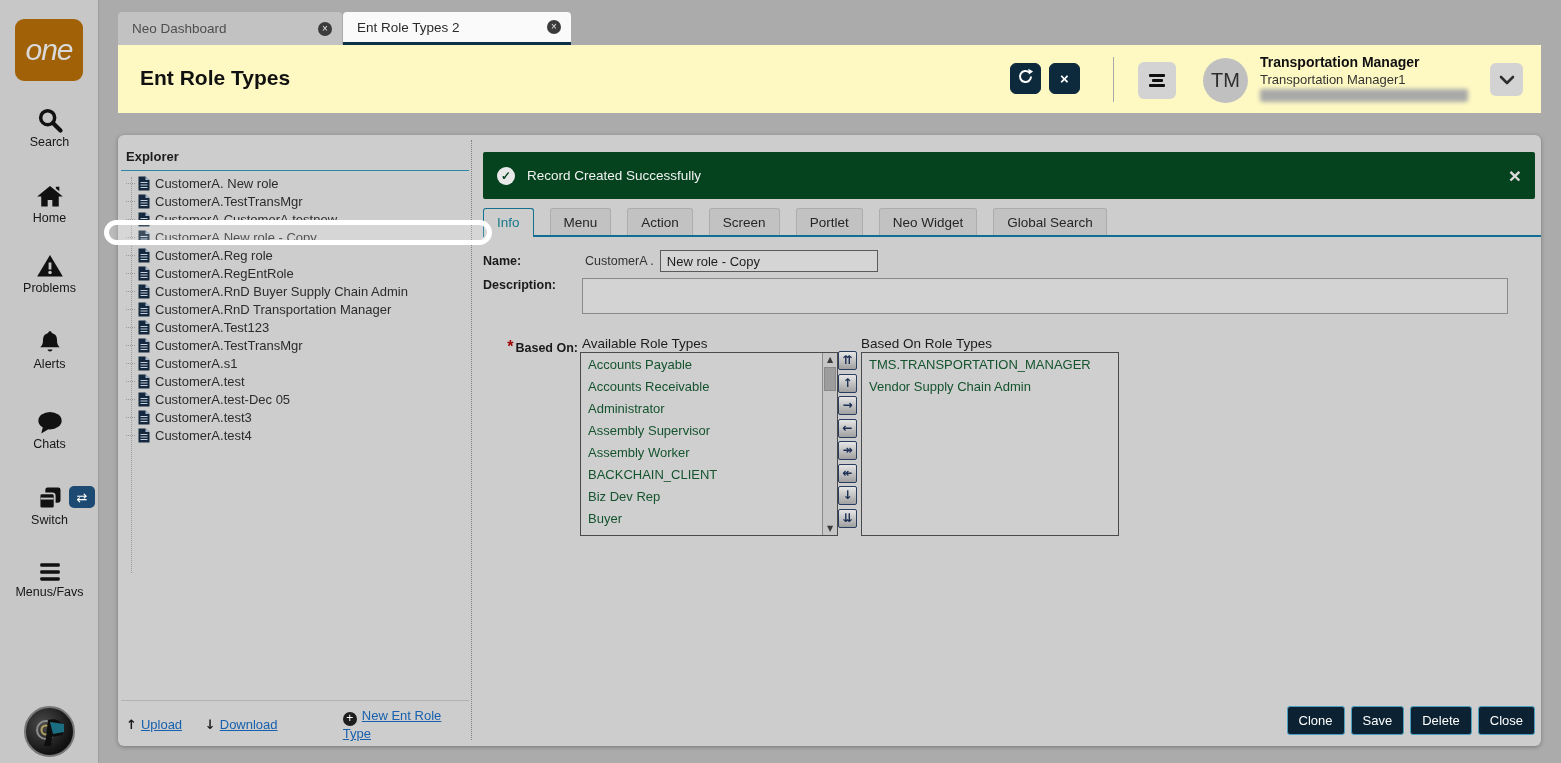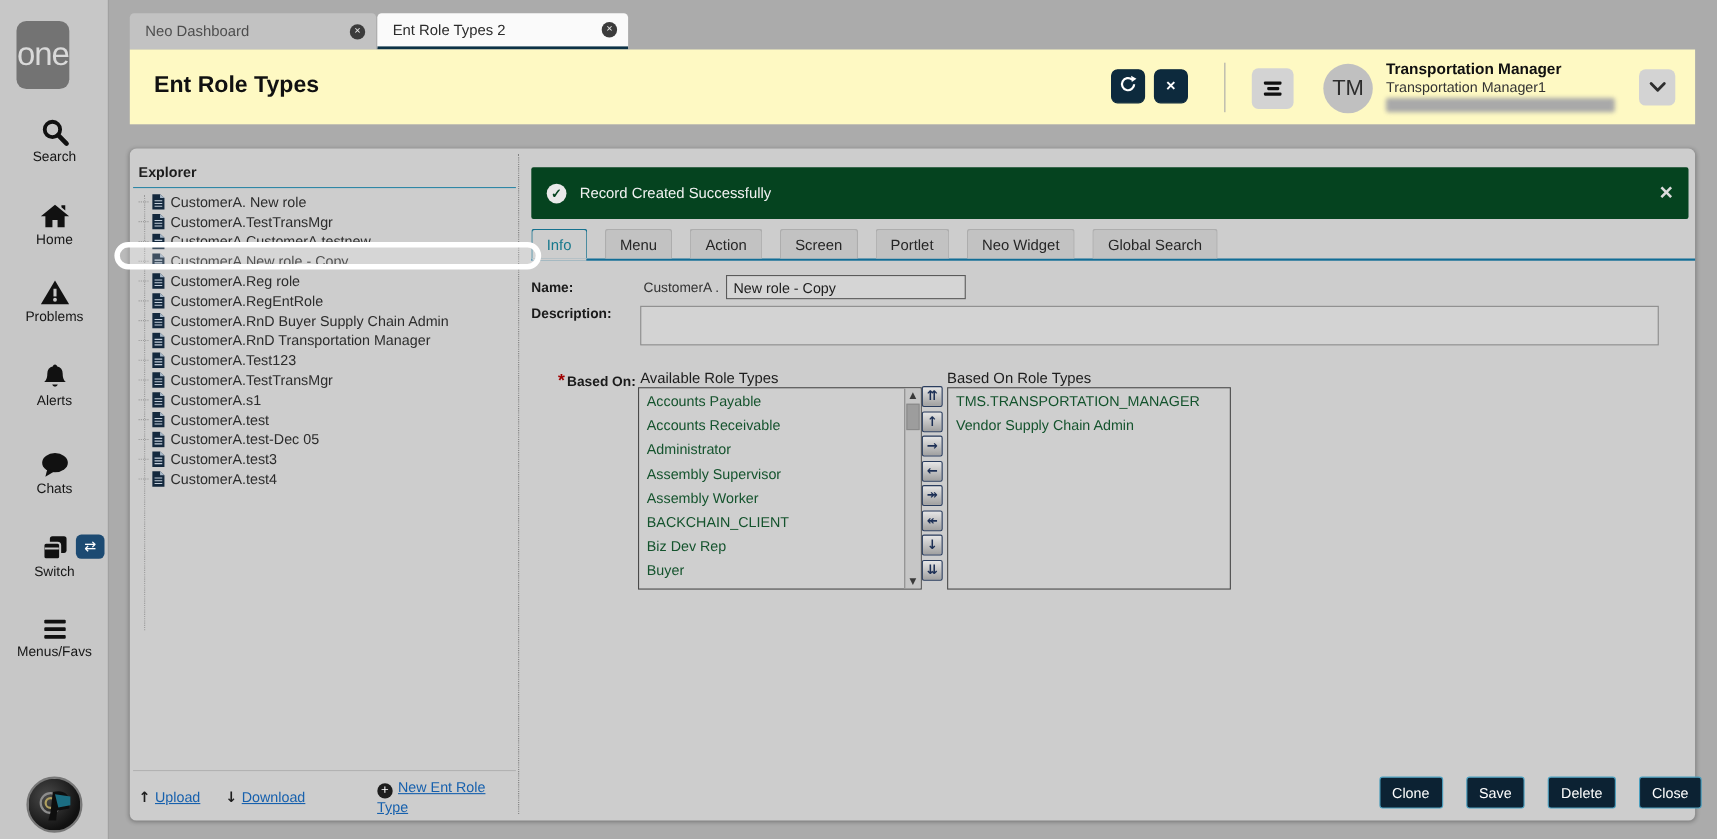--- a/index.html
+++ b/index.html
@@ -2,22 +2,22 @@
 <html><head>
 <meta charset="utf-8">
 <style>
   * { margin:0; padding:0; box-sizing:border-box; }
   html,body { width:1561px; height:763px; }
   body { font-family:"Liberation Sans", sans-serif; background:#ababab; position:relative; overflow:hidden; }
   .abs { position:absolute; }
 
   
   .sidebar { left:0; top:0; width:99px; height:763px; background:#c7c7c7; border-right:1px solid #9e9e9e; }
-  .logo { left:15px; top:19px; width:48px; height:62px; background:#737373; border-radius:9px;
-          color:#d9d9d9; font-size:30px; display:flex; align-items:center; justify-content:center; letter-spacing:-1px; }
+  .logo { left:15px; top:19px; width:68px; height:62px; background:#a16207; border-radius:9px;
+          color:#d9d9d9; font-size:30px; display:flex; align-items:center; justify-content:center; letter-spacing:-1px;font-style:italic; }
   .nav-item { width:99px; text-align:center; color:#161616; cursor:pointer; }
   .nav-item .lbl { font-size:12.5px; display:block; margin-top:1px; }
   .nav-item svg { display:block; margin:0 auto; }
   .switch-badge { left:69px; top:486px; width:26px; height:22px; background:#1c4a72; border-radius:5px;
                   color:#fff; font-family:"DejaVu Sans",sans-serif; font-size:13px; display:flex; align-items:center; justify-content:center; }
   .ai-avatar { left:24px; top:706px; width:51px; height:51px; border-radius:50%;
                background:radial-gradient(circle at 35% 35%, #4a4a4a 0%, #111 70%); border:2px solid #777; overflow:hidden; }
 
   
   .top-tab { top:12px; height:33px; border-radius:4px 4px 0 0; display:flex; align-items:center; padding:0 10px 0 14px; cursor:pointer; }
@@ -100,21 +100,21 @@
   .list-item { font-size:13px; color:#14532d; padding:4px 7px 3px 7px; white-space:nowrap; cursor:pointer; }
   .scrollbar { position:absolute; right:0; top:0; bottom:0; width:15px; background:#c6c6c6; border-left:1px solid #8a8a8a; }
   .sb-arrow { position:absolute; left:0; width:14px; height:13px; font-size:8px; color:#3a3a3a; text-align:center; line-height:13px;
               font-family:"DejaVu Sans",sans-serif; cursor:pointer; }
   .sb-thumb { position:absolute; left:1px; top:14px; width:12px; height:24px; background:#9d9d9d; border:1px solid #8a8a8a; cursor:pointer; }
   .transfer-col { left:355px; top:216px; width:21px; display:flex; flex-direction:column; gap:3.5px; }
   .transfer-btn { width:19px; height:19px; border:1px solid #2a3d5e; border-radius:2px; cursor:pointer;
                   background:linear-gradient(#e6e6e6,#a0a0a0); color:#1c2f55; font-family:"DejaVu Sans",sans-serif;
                   font-size:12px; line-height:17px; text-align:center; font-weight:bold; }
 
-  .footer-btns { left:12px; top:571px; width:1052px; display:flex; justify-content:flex-end; gap:21px; }
+  .footer-btns { left:0; top:571px; width:1052px; display:flex; justify-content:flex-end; gap:6px; }
   .action-btn { background:#0c2233; color:#fff; border:1px solid #4aa0c0; border-radius:3px; font-size:13px;
                 font-family:"Liberation Sans",sans-serif; padding:6px 11px; cursor:pointer; }
 </style>
 </head>
 <body>
 
 <div class="abs sidebar">
   <div class="abs logo">one</div>
 
   <div class="abs nav-item" style="top:106px;">

